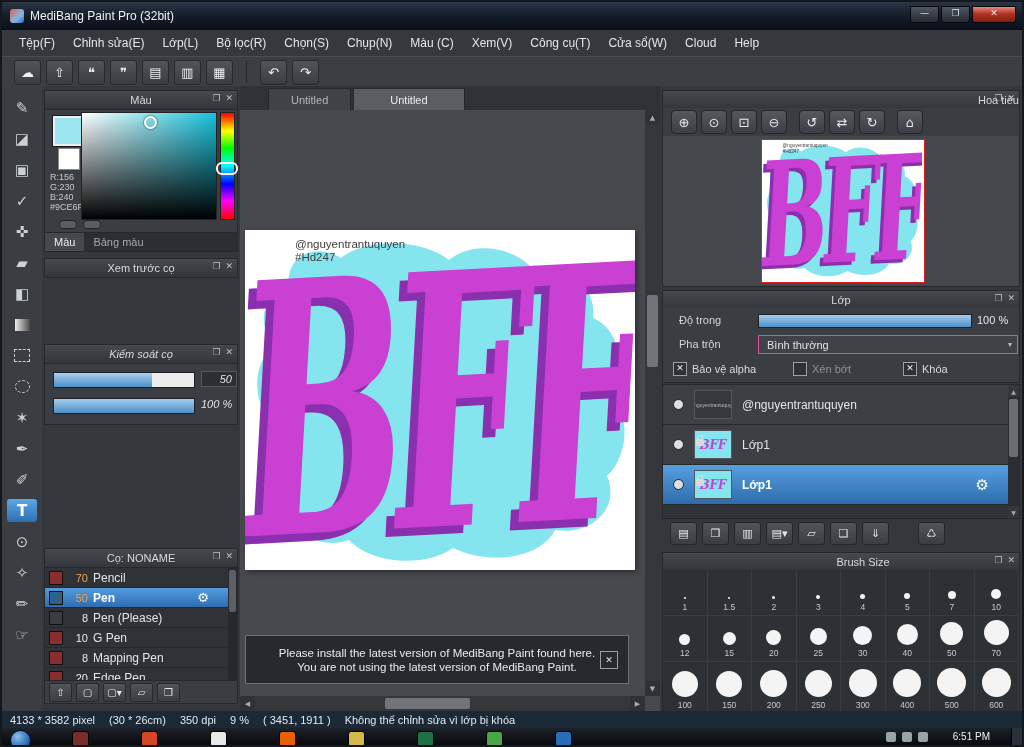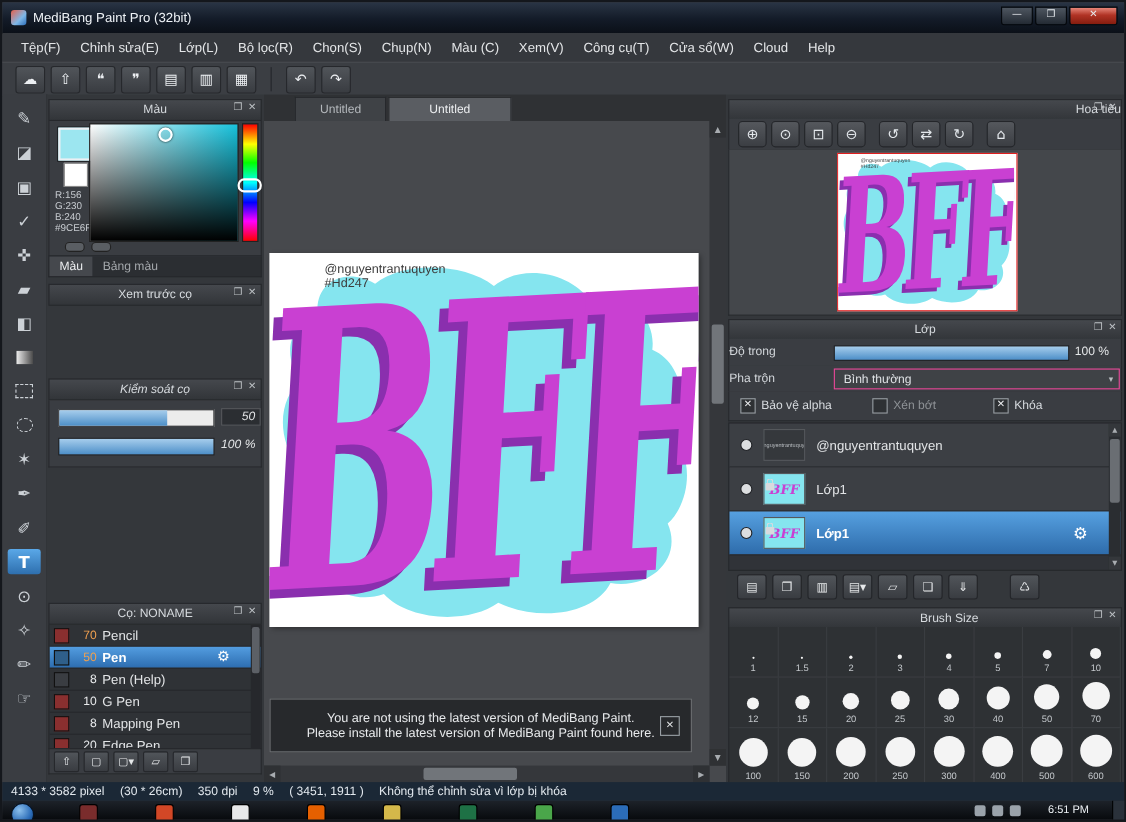--- a/index.html
+++ b/index.html
@@ -129,21 +129,21 @@
     border:1px solid #24262a;color:#e4e8ec;font-size:13px;display:flex;align-items:center;justify-content:center;}
   .nav-area{position:absolute;left:2px;right:2px;top:50px;height:150px;background:#44474b;
     border:1px solid #26282c;border-top:none;}
   .nav-thumb{position:absolute;left:98px;top:3px;width:162px;height:142px;background:#fff;border:1px solid #e02020;}
 
   .layers-head{position:absolute;left:2px;right:2px;top:204px;}
   .op-row,.blend-row{position:absolute;left:2px;right:2px;height:24px;background:#3a3d42;
     border-left:1px solid #26282c;border-right:1px solid #26282c;font-size:11px;color:#d2d6da;}
   .op-row{top:222px;}
   .blend-row{top:246px;}
-  .row-label{position:absolute;left:0;top:6px;}
+  .row-label{position:absolute;left:16px;top:6px;}
   .op-track{position:absolute;left:95px;top:6px;width:212px;height:12px;background:#2a2d31;border:1px solid #1e2023;}
   .op-val{position:absolute;left:314px;top:6px;color:#e4e6e8;}
   .dd{position:absolute;left:95px;top:3px;width:250px;height:17px;background:#3f4246;border:1px solid #ec4899;
     color:#dfe2e5;display:flex;align-items:center;padding-left:8px;}
   .dd-caret{position:absolute;right:5px;font-size:8px;color:#b8bcc0;}
   .checks{position:absolute;left:2px;right:2px;top:270px;height:26px;background:#3a3d42;
     border:1px solid #26282c;border-top:none;font-size:11px;}
   .cb{position:absolute;top:6px;display:flex;align-items:center;gap:5px;color:#d6dade;}
   .cb.dim{color:#8e9296;}
   .cbox{width:12px;height:12px;border:1px solid #9aa0a6;background:#2e3134;color:#eceef0;font-size:9px;
@@ -398,21 +398,21 @@
         </div>
         <div class="brush-row selected">
           <span class="chip"></span>
           <span class="brush-num">50</span>
           <span class="brush-name">Pen</span>
           <span class="row-gear glyph">⚙</span>
         </div>
         <div class="brush-row">
           <span class="chip"></span>
           <span class="brush-num">8</span>
-          <span class="brush-name">Pen (Help)</span>
+          <span class="brush-name">Pen (Please)</span>
         </div>
         <div class="brush-row">
           <span class="chip"></span>
           <span class="brush-num">10</span>
           <span class="brush-name">G Pen</span>
         </div>
         <div class="brush-row">
           <span class="chip"></span>
           <span class="brush-num">8</span>
           <span class="brush-name">Mapping Pen</span>
@@ -441,22 +441,22 @@
       <div class="doc-tab">Untitled</div>
       <div class="doc-tab active">Untitled</div>
     </div>
     <div class="viewport">
       <div class="white-canvas">
         <svg viewBox="0 0 390 340" width="390" height="340">
             <use href="#bff-art" width="390" height="340"></use>
           </svg>
       </div>
       <div class="notif">
+        <span>Please install the latest version of MediBang Paint found here.</span>
         <span>You are not using the latest version of MediBang Paint.</span>
-        <span>Please install the latest version of MediBang Paint found here.</span>
         <span class="notif-close glyph">✕</span>
       </div>
       <div class="vscroll">
         <div class="scroll-arrow glyph" style="top:0;">▲</div>
         <div class="vthumb"></div>
         <div class="scroll-arrow glyph" style="bottom:0;">▼</div>
       </div>
       <div class="hscroll">
         <div class="scroll-arrow glyph" style="left:0;">◀</div>
         <div class="hthumb"></div>

